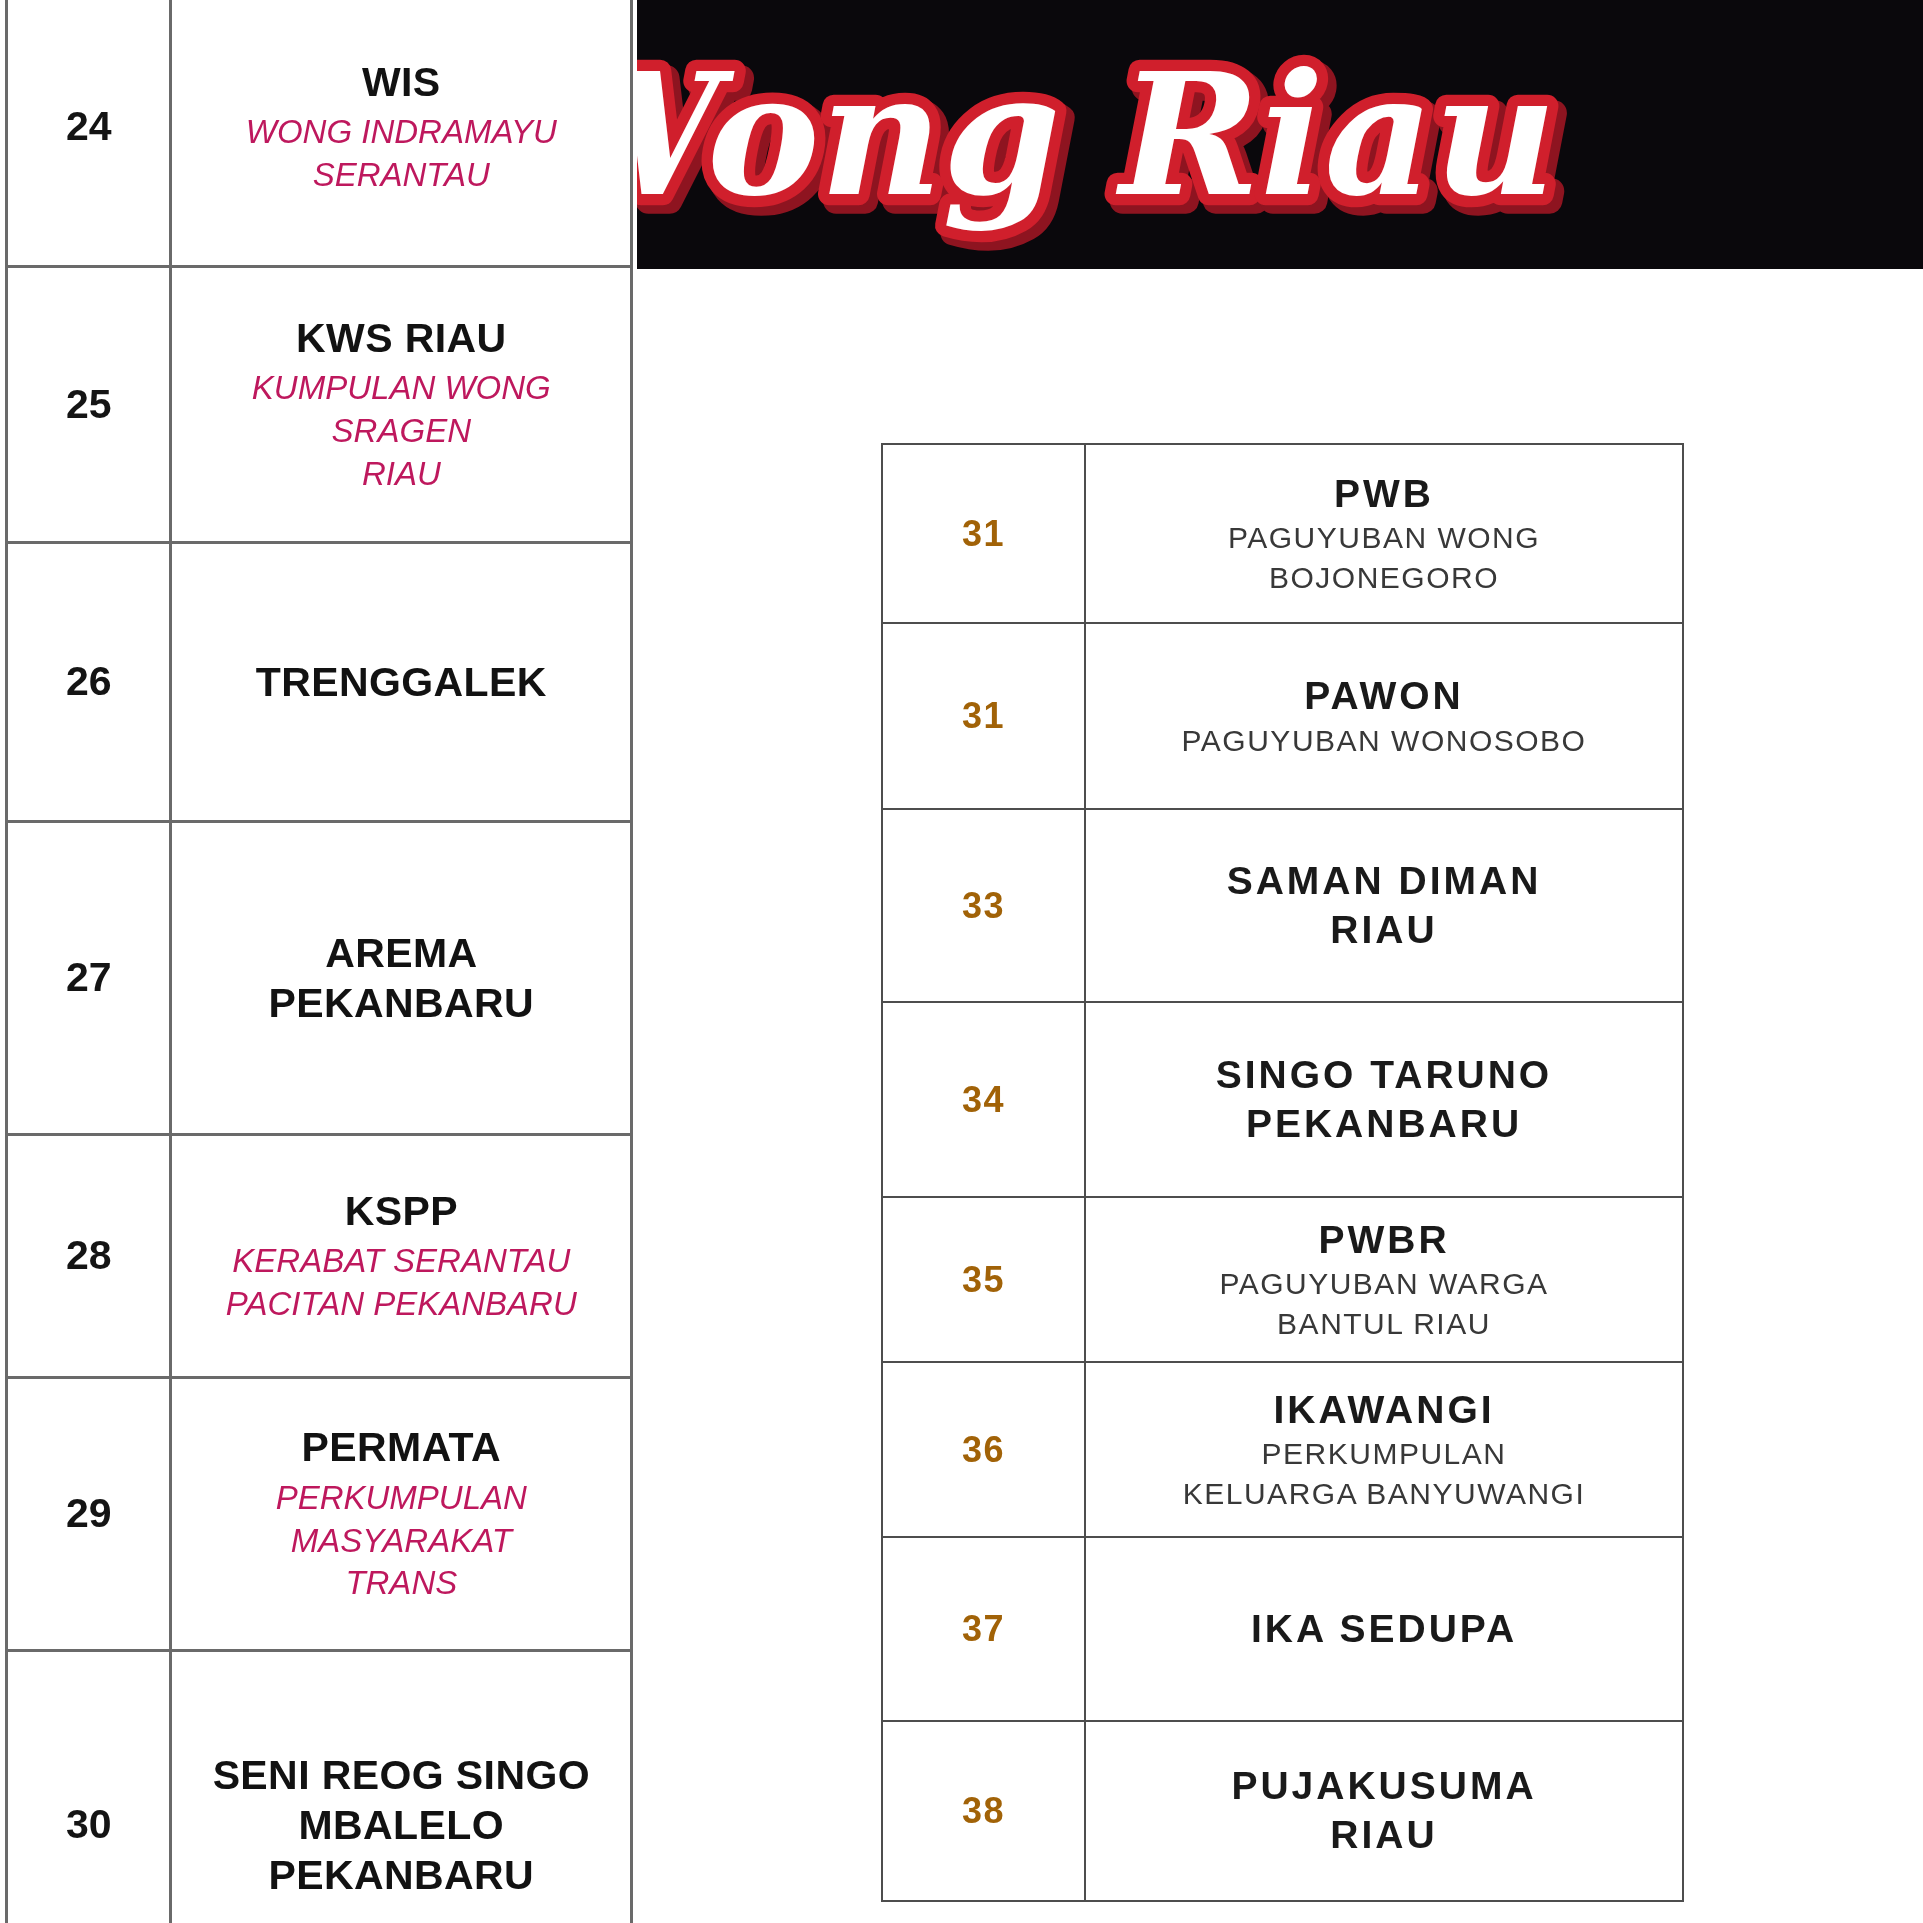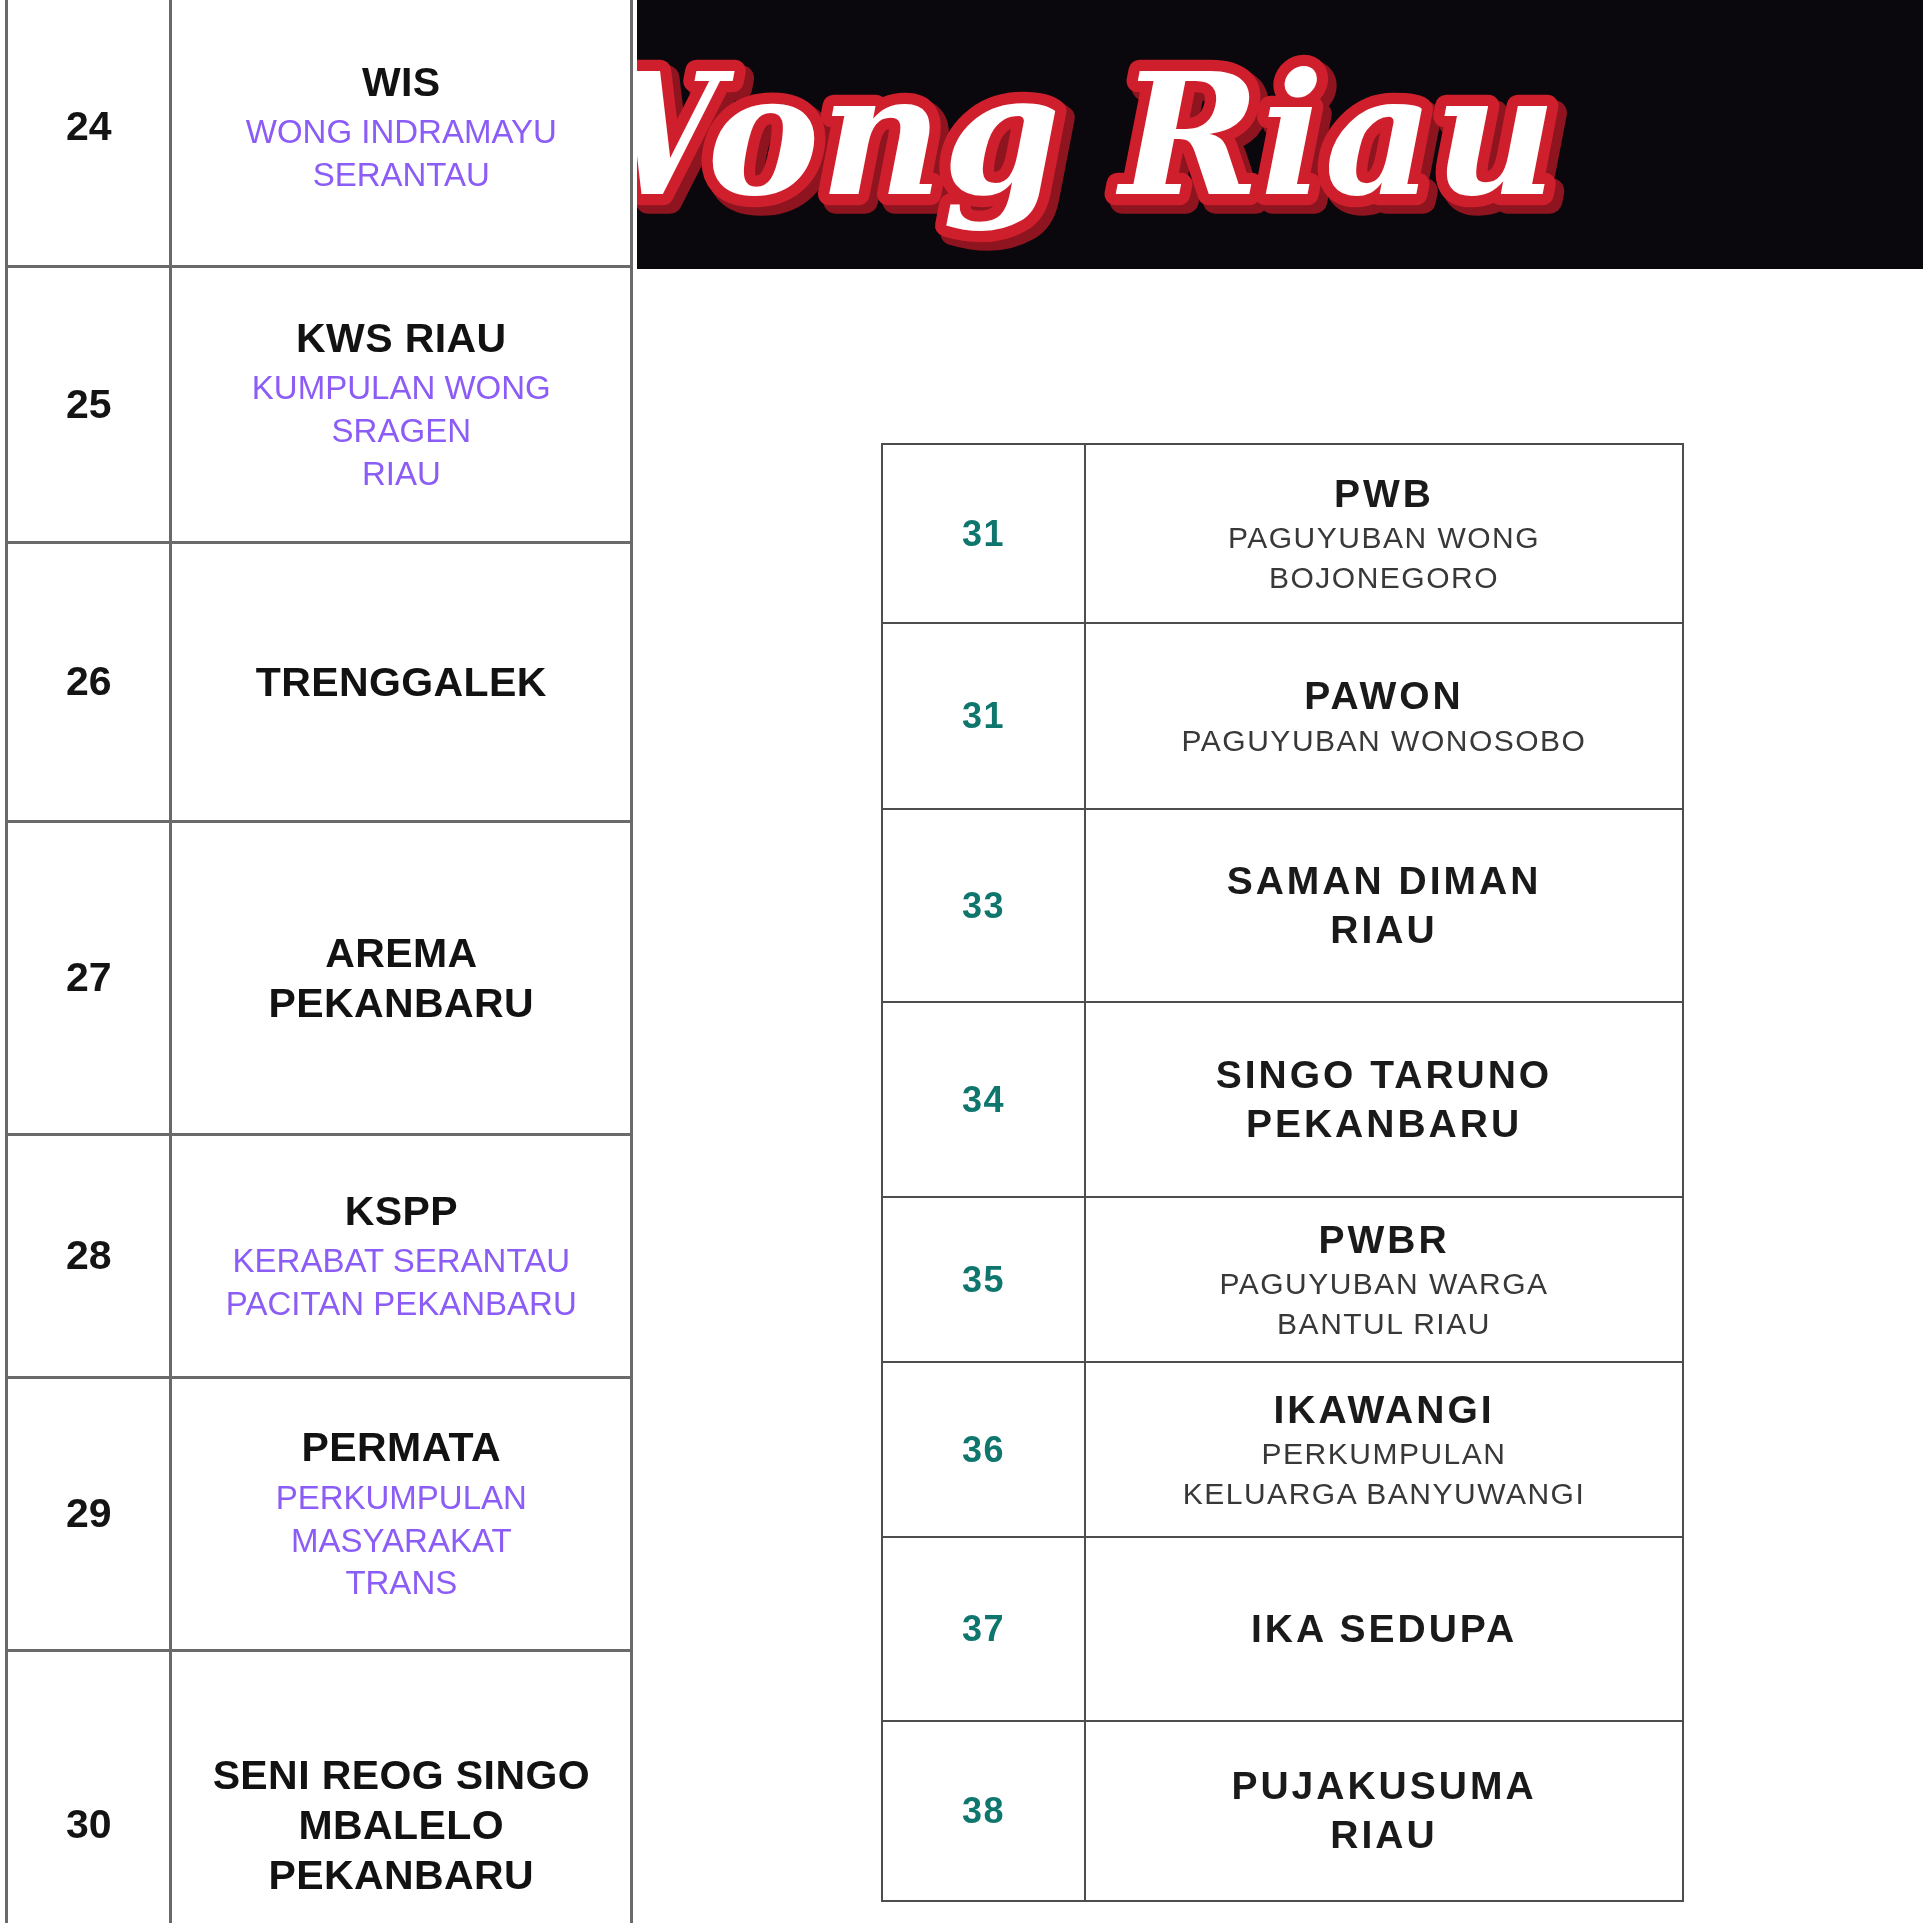--- a/index.html
+++ b/index.html
@@ -28,21 +28,21 @@
     flex:1; display:flex; flex-direction:column;
     align-items:center; justify-content:center;
     text-align:center; padding:7.5px 15px;
   }
   .ltitle {
     font-size:41px; font-weight:bold; line-height:1.22;
     white-space:pre-line; color:#121212; letter-spacing:0.4px;
   }
   .lsub {
     font-size:33px; line-height:1.3; white-space:pre-line;
-    color:#8b5cf6; margin-top:4.5px;
+    color:#be185d; margin-top:4.5px;font-style:italic;
   }
 
   
   .banner {
     position:absolute; left:637px; top:0; width:1287px; height:269px;
     overflow:hidden;
   }
   .banner svg { display:block; width:100%; height:100%; }
   .banner-title-text {
     font-family:"DejaVu Serif", "Liberation Serif", serif;
@@ -52,21 +52,21 @@
   
   .rtable {
     position:absolute; left:881px; top:443px; width:803px;
     border:2.3px solid #4d4d4d;
   }
   .rrow { display:flex; border-bottom:2.3px solid #4d4d4d; }
   .rrow:last-child { border-bottom:none;border-radius:17px; }
   .rnum {
     width:203px; border-right:2.3px solid #4d4d4d;
     display:flex; align-items:center; justify-content:center;
-    font-size:36px; font-weight:bold; color:#0f766e; letter-spacing:1.5px;
+    font-size:36px; font-weight:bold; color:#a16207; letter-spacing:1.5px;
   }
   .rcell {
     flex:1; display:flex; flex-direction:column;
     align-items:center; justify-content:center;
     text-align:center; padding:19px 18px;
   }
   .rtitle {
     font-size:39px; font-weight:bold; line-height:1.25;
     white-space:pre-line; color:#1a1a1a; letter-spacing:3px;
   }

